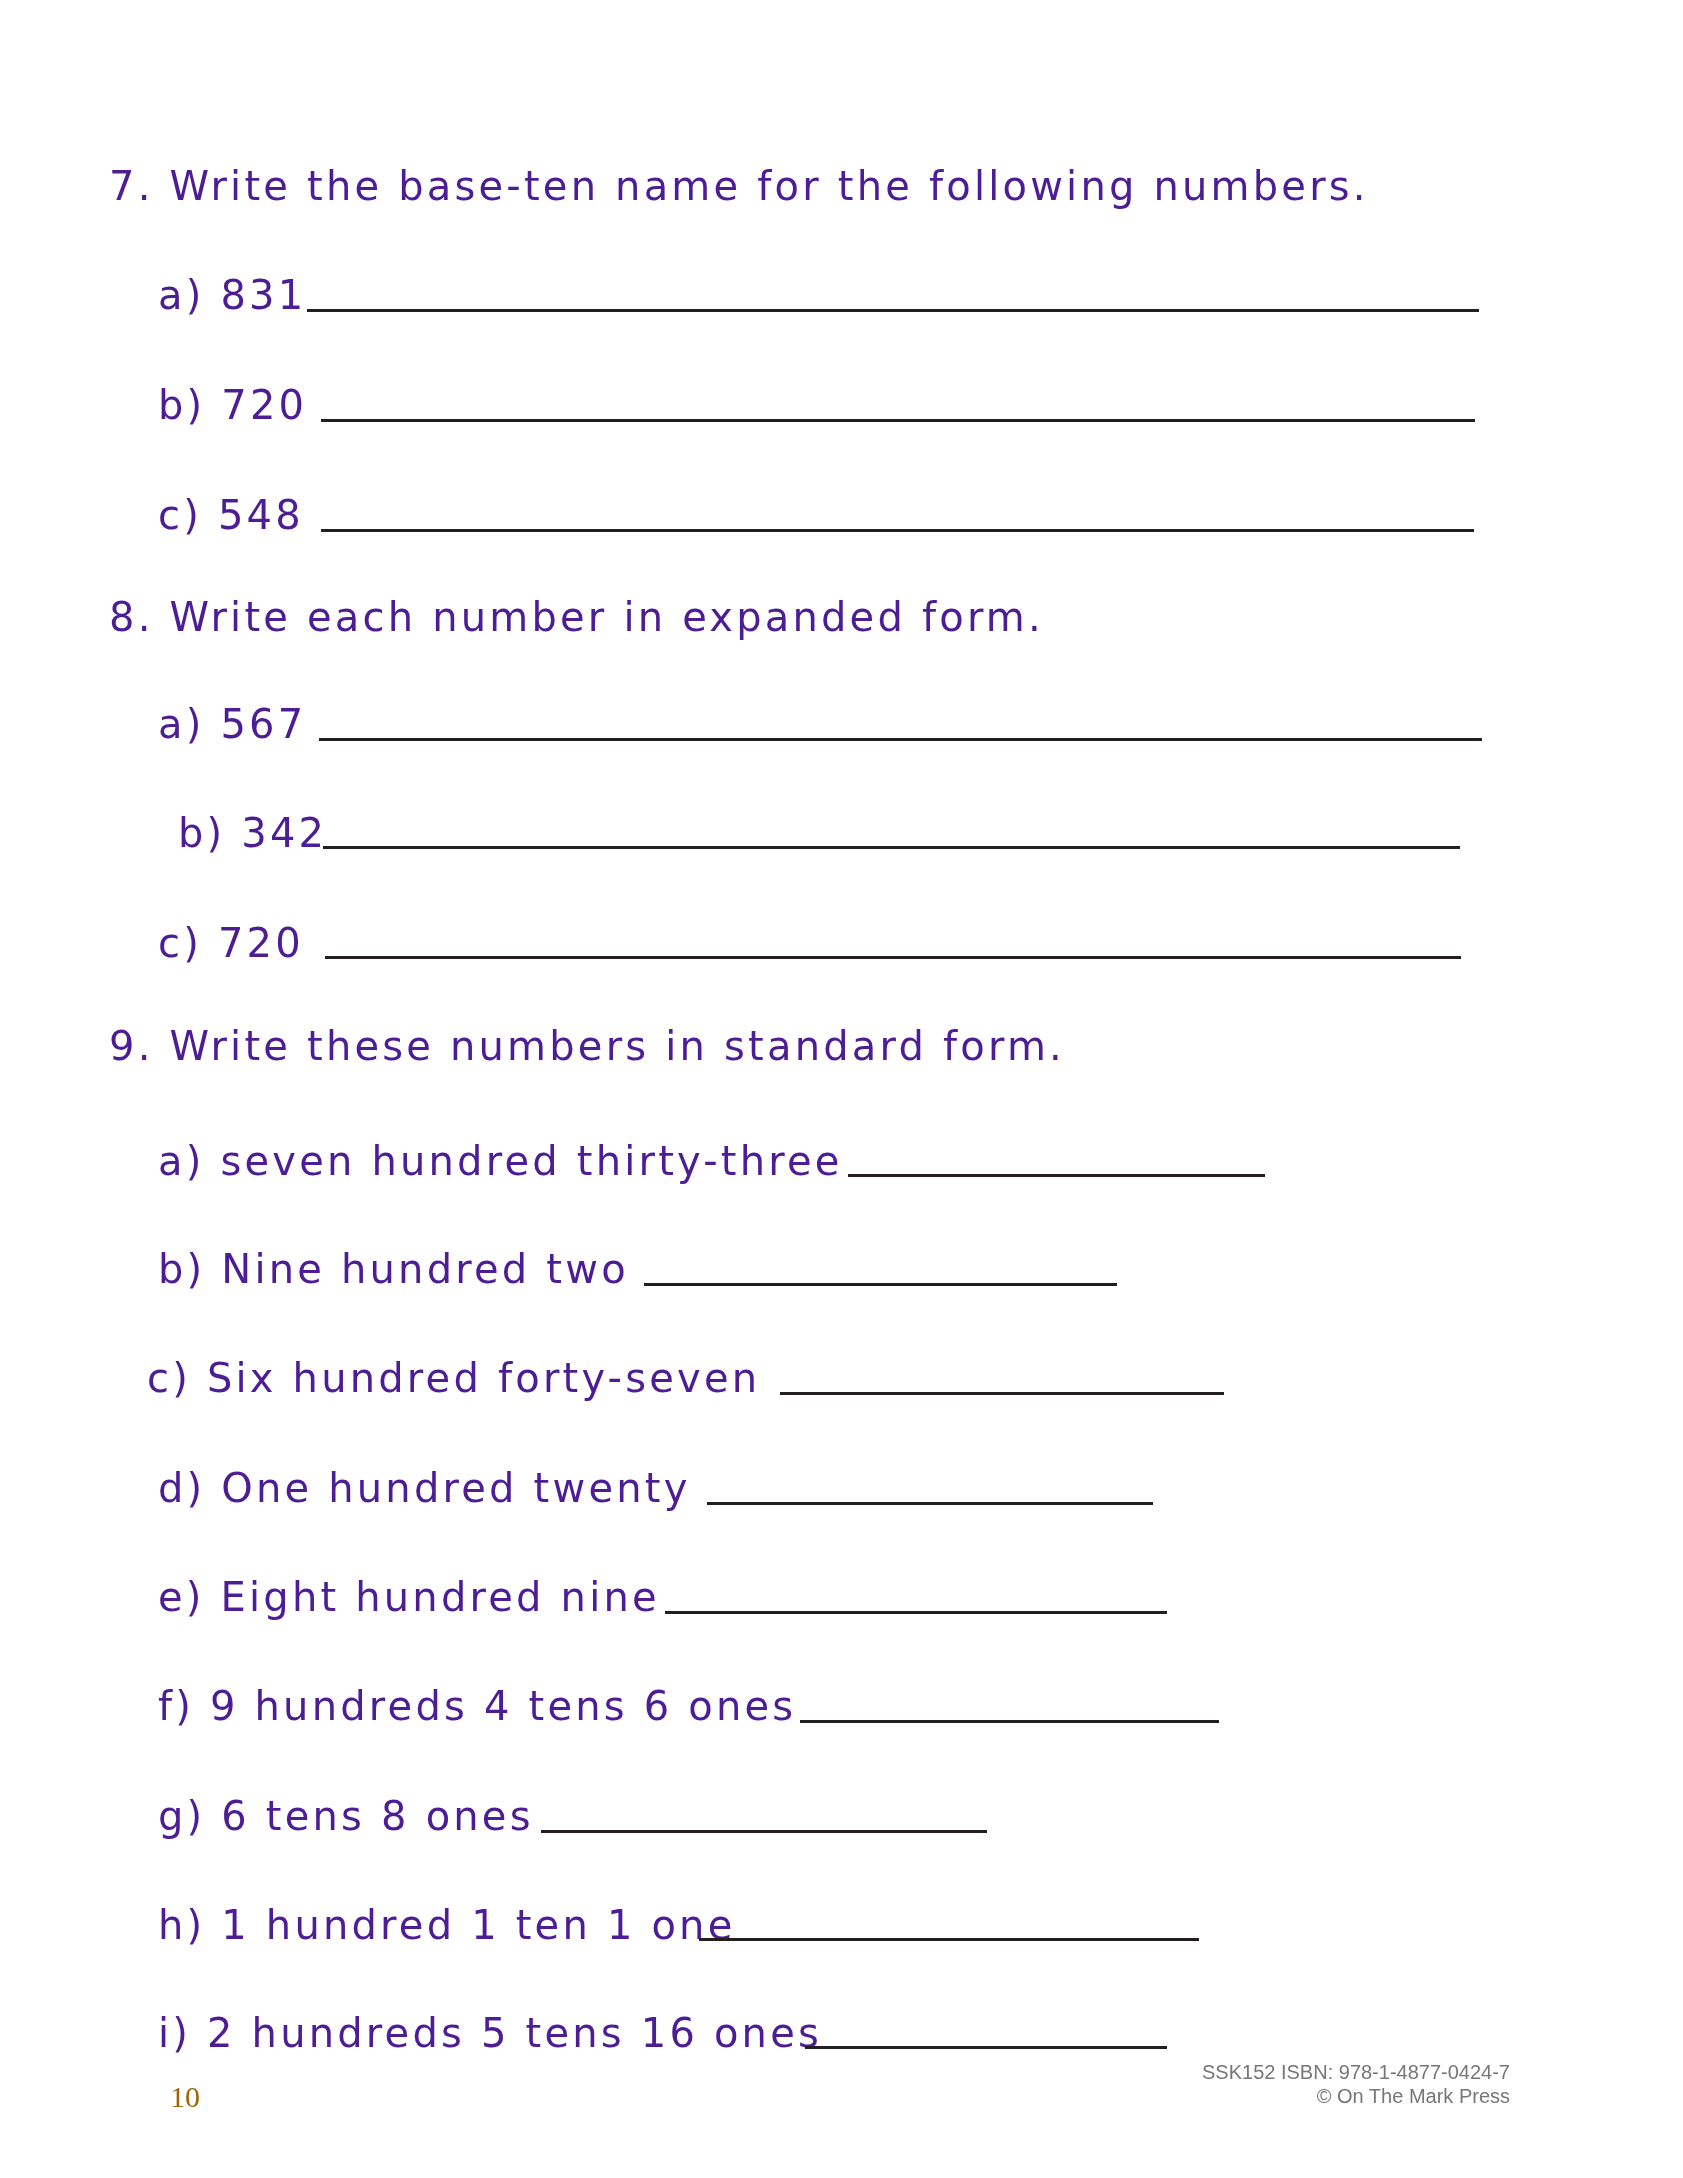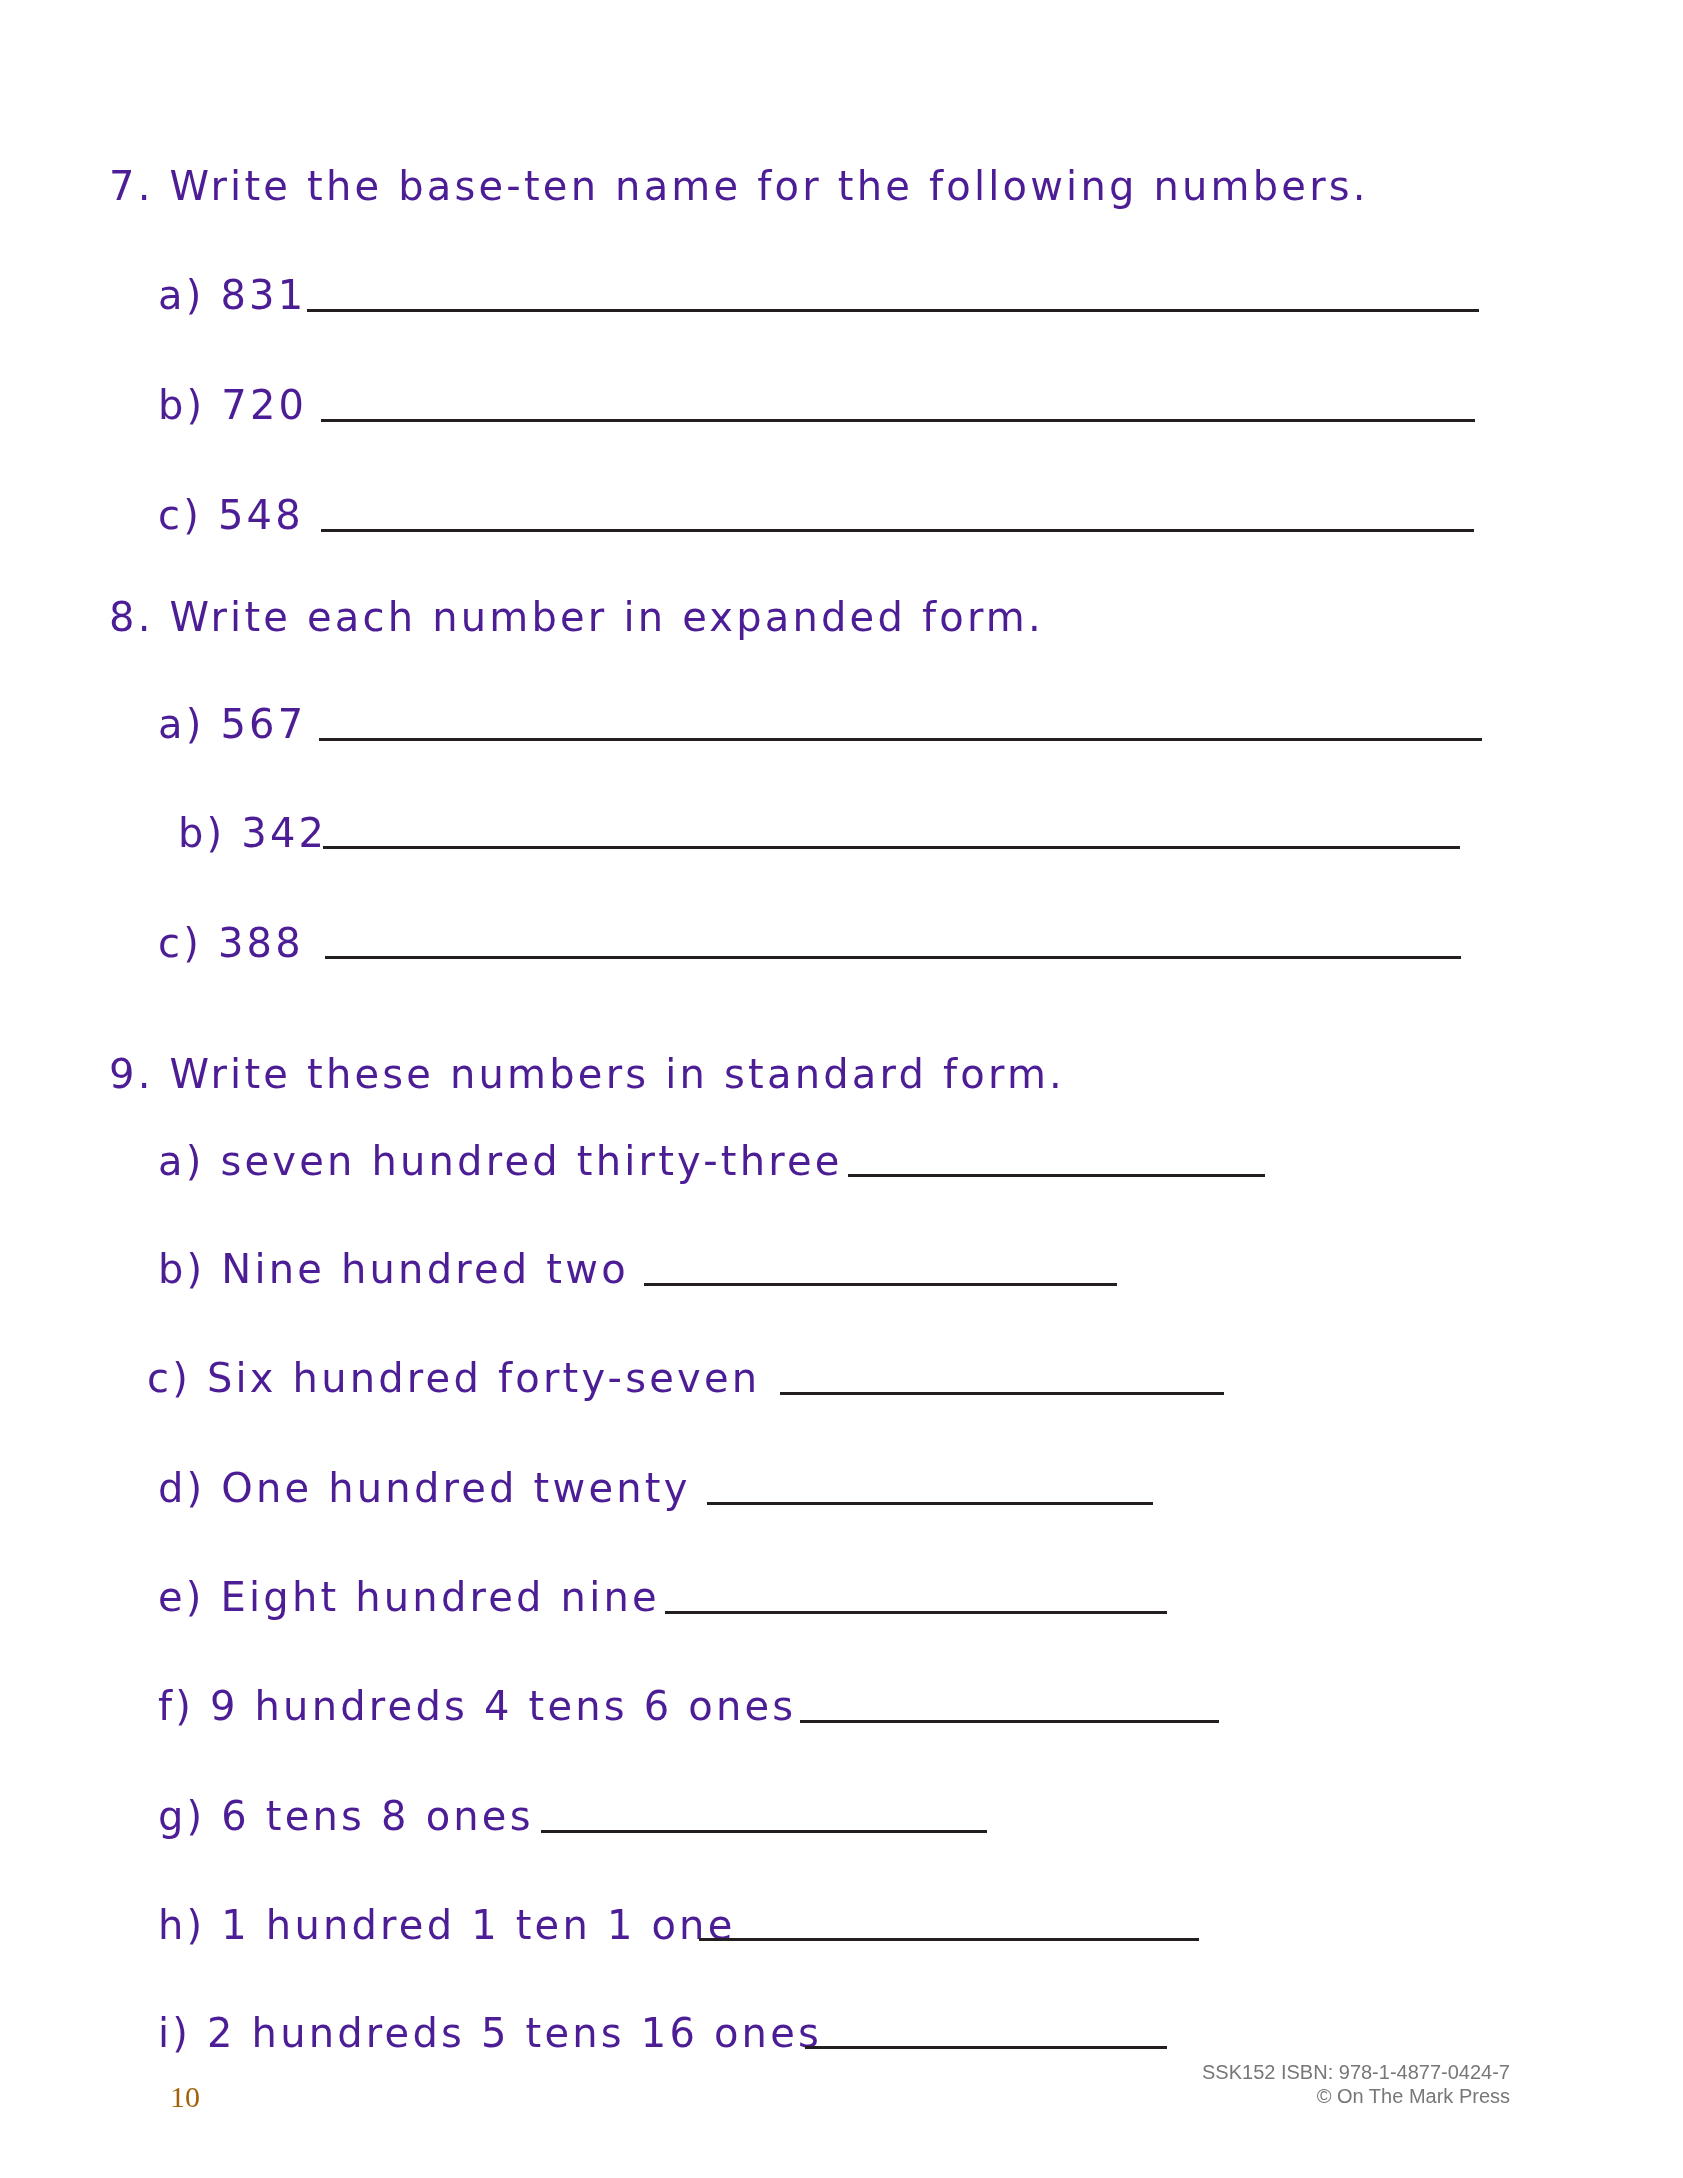--- a/index.html
+++ b/index.html
@@ -24,24 +24,24 @@
 <div class="line" style="left:321px; top:529px; width:1153px;"></div>
 
 <div class="t" style="left:109px; top:597px;">8. Write each number in expanded form.</div>
 
 <div class="t" style="left:158px; top:704px;">a) 567</div>
 <div class="line" style="left:319px; top:738px; width:1163px;"></div>
 
 <div class="t" style="left:158px; top:813px;margin-left:20px;">b) 342</div>
 <div class="line" style="left:323px; top:846px; width:1137px;"></div>
 
-<div class="t" style="left:158px; top:923px;">c) 388</div>
+<div class="t" style="left:158px; top:923px;">c) 720</div>
 <div class="line" style="left:325px; top:956px; width:1136px;"></div>
 
-<div class="t" style="left:109px; top:1026px;margin-top:28px;">9. Write these numbers in standard form.</div>
+<div class="t" style="left:109px; top:1026px;">9. Write these numbers in standard form.</div>
 
 <div class="t" style="left:158px; top:1141px;">a) seven hundred thirty-three</div>
 <div class="line" style="left:848px; top:1174px; width:417px;"></div>
 
 <div class="t" style="left:158px; top:1249px;">b) Nine hundred two</div>
 <div class="line" style="left:644px; top:1283px; width:473px;"></div>
 
 <div class="t" style="left:147px; top:1358px;">c) Six hundred forty-seven</div>
 <div class="line" style="left:780px; top:1392px; width:444px;"></div>
 

